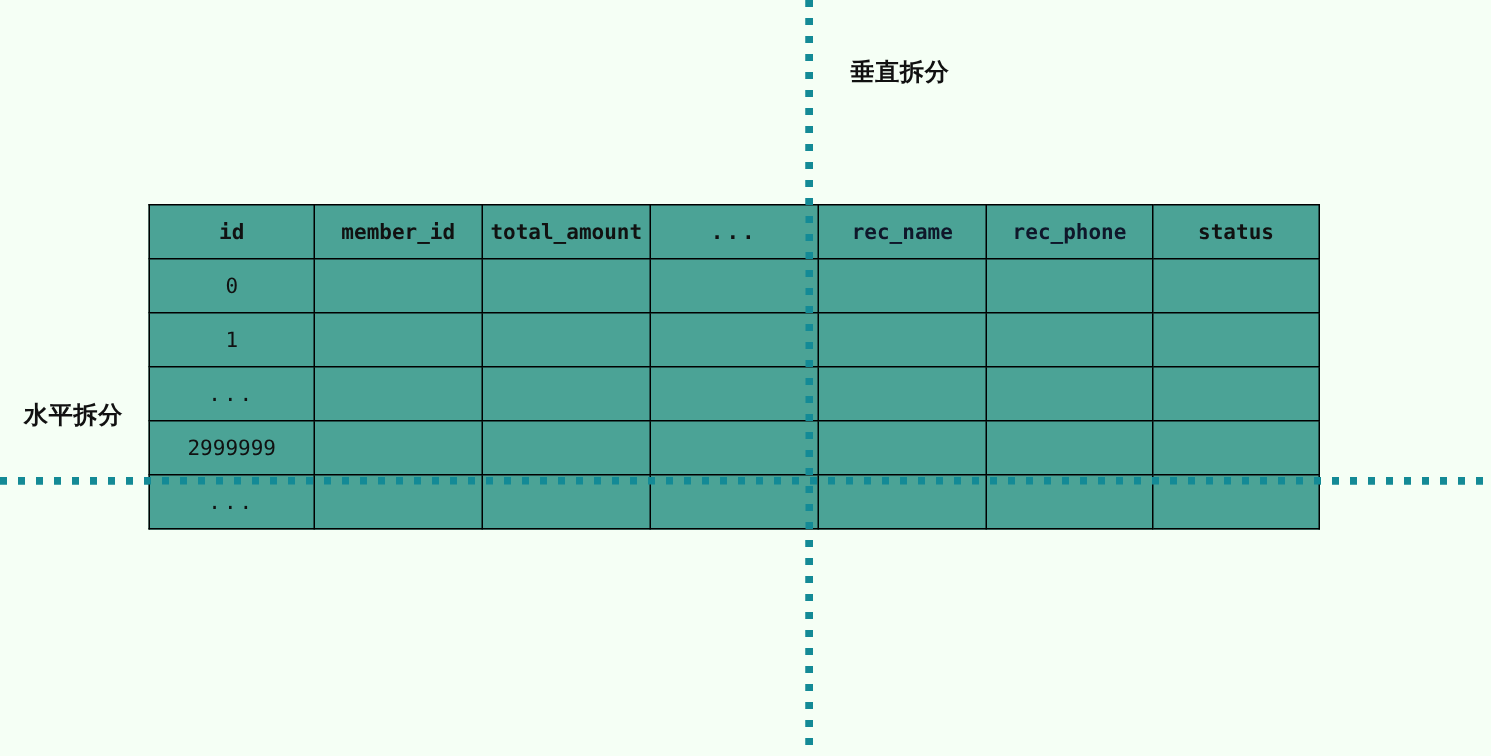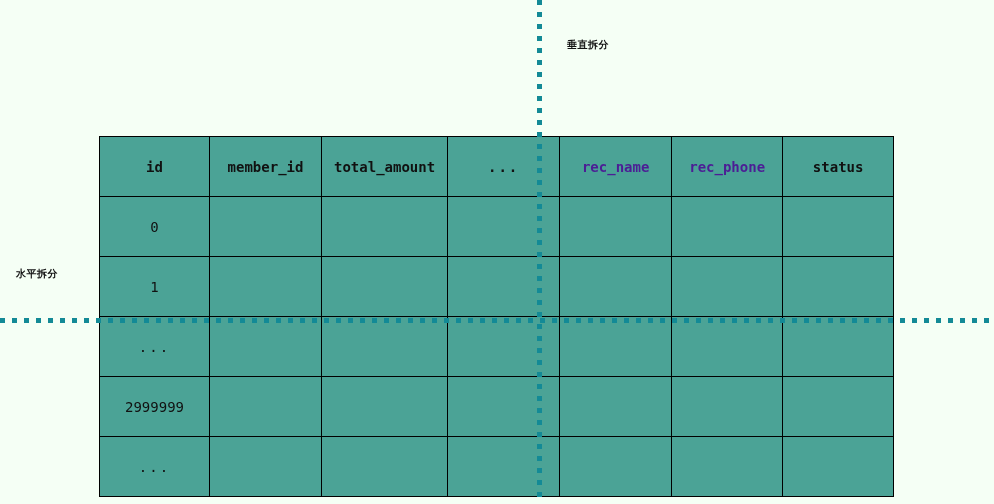--- a/index.html
+++ b/index.html
@@ -45,21 +45,21 @@
         #138a96 0px, #138a96 5px,
         rgba(0,0,0,0) 5px, rgba(0,0,0,0) 12px);
     background-size: 12px 5px;
     background-repeat: repeat-x;
   }
 
   
   .split-label {
     position: absolute;
     font-family: Liberation Mono, monospace;
-    font-size: 10px;
+    font-size: 16px;
     font-weight: bold;
     color: #111111;
     white-space: nowrap;
     letter-spacing: 0.5px;
   }
   .vsplit-label { left: 567px; top: 38px; }
   .hsplit-label { left: 16px;  top: 267px; }
 
   
   .order-table {
@@ -67,35 +67,35 @@
     left: 99px;
     top: 136px;
     border-collapse: collapse;
     table-layout: fixed;
     background: #4ba396;
   }
   .order-table td {
     border: 1px solid #000000;
     background: #4ba396;
     height: 35px;
-    padding: 12px;
+    padding: 0;
     text-align: center;
     vertical-align: middle;
     font-family: "DejaVu Sans Mono", monospace;
     font-size: 14px;
     color: #111111;
     white-space: nowrap;
   }
   .order-table td.hdr {
     font-weight: bold;
     font-size: 14px;
   }
   .order-table td.hdr-muted {
     font-weight: bold;
-    color: #4c1d95;
+    color: #0f172a;
     text-align: center;
   }
   .order-table td.ellipsis {
     letter-spacing: 2px;
   }
 
   
   .col-id    { width: 110px; }
   .col-mem   { width: 112px; }
   .col-amt   { width: 112px; }

